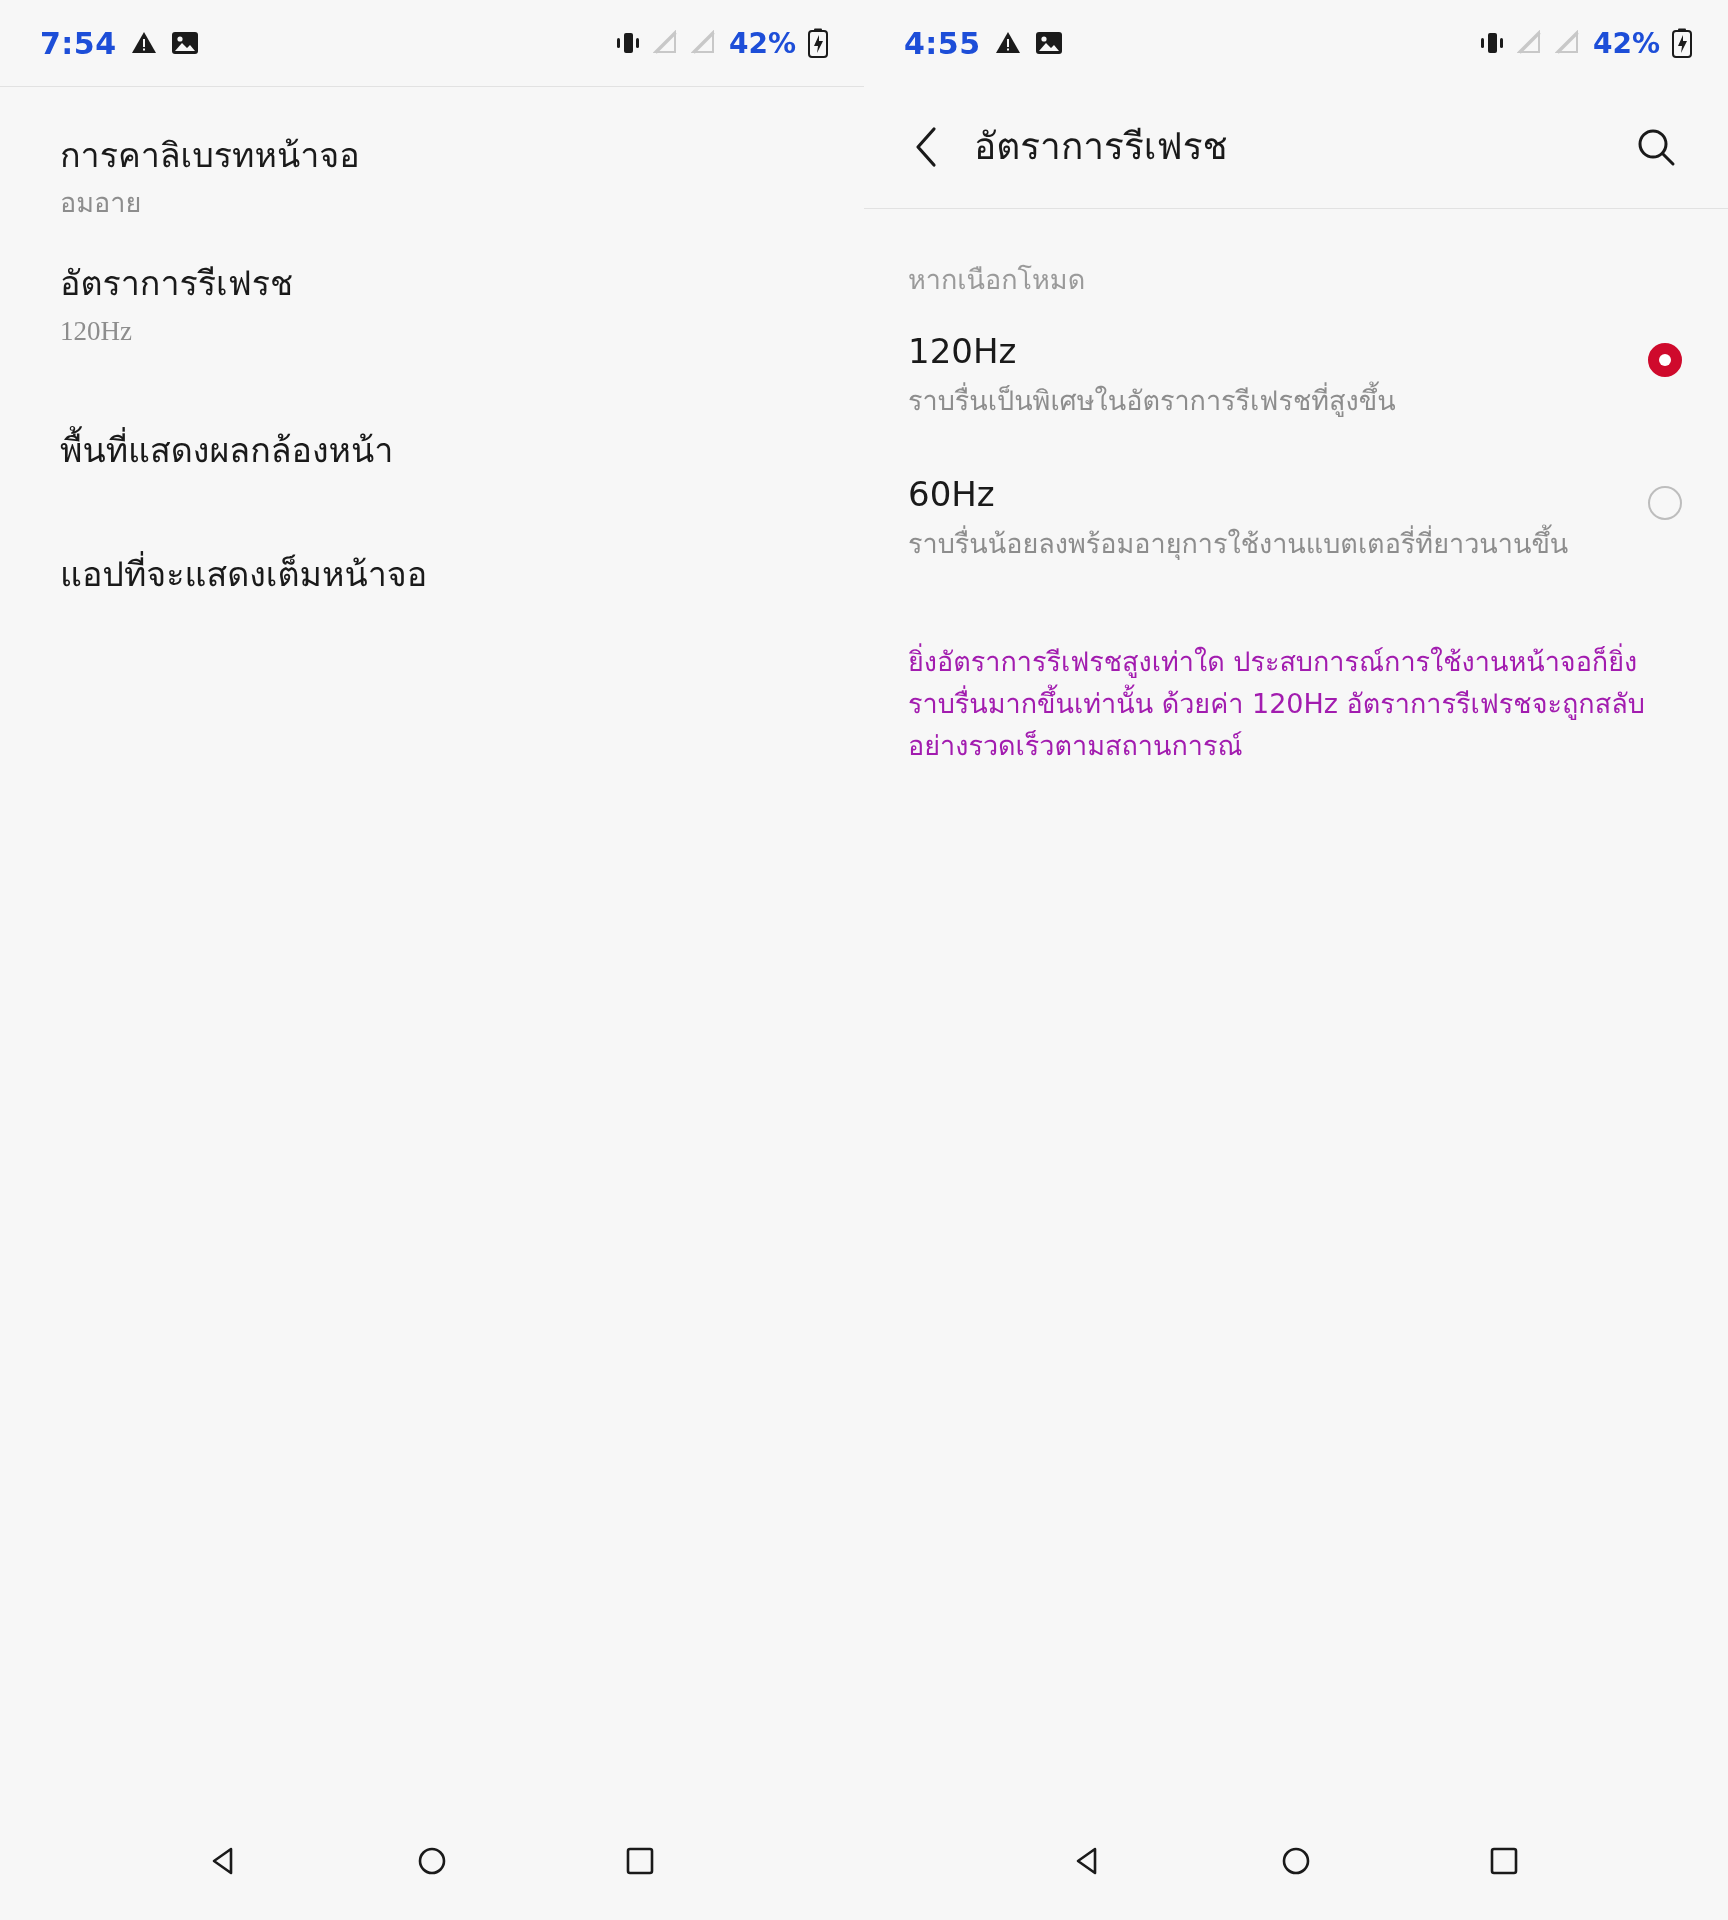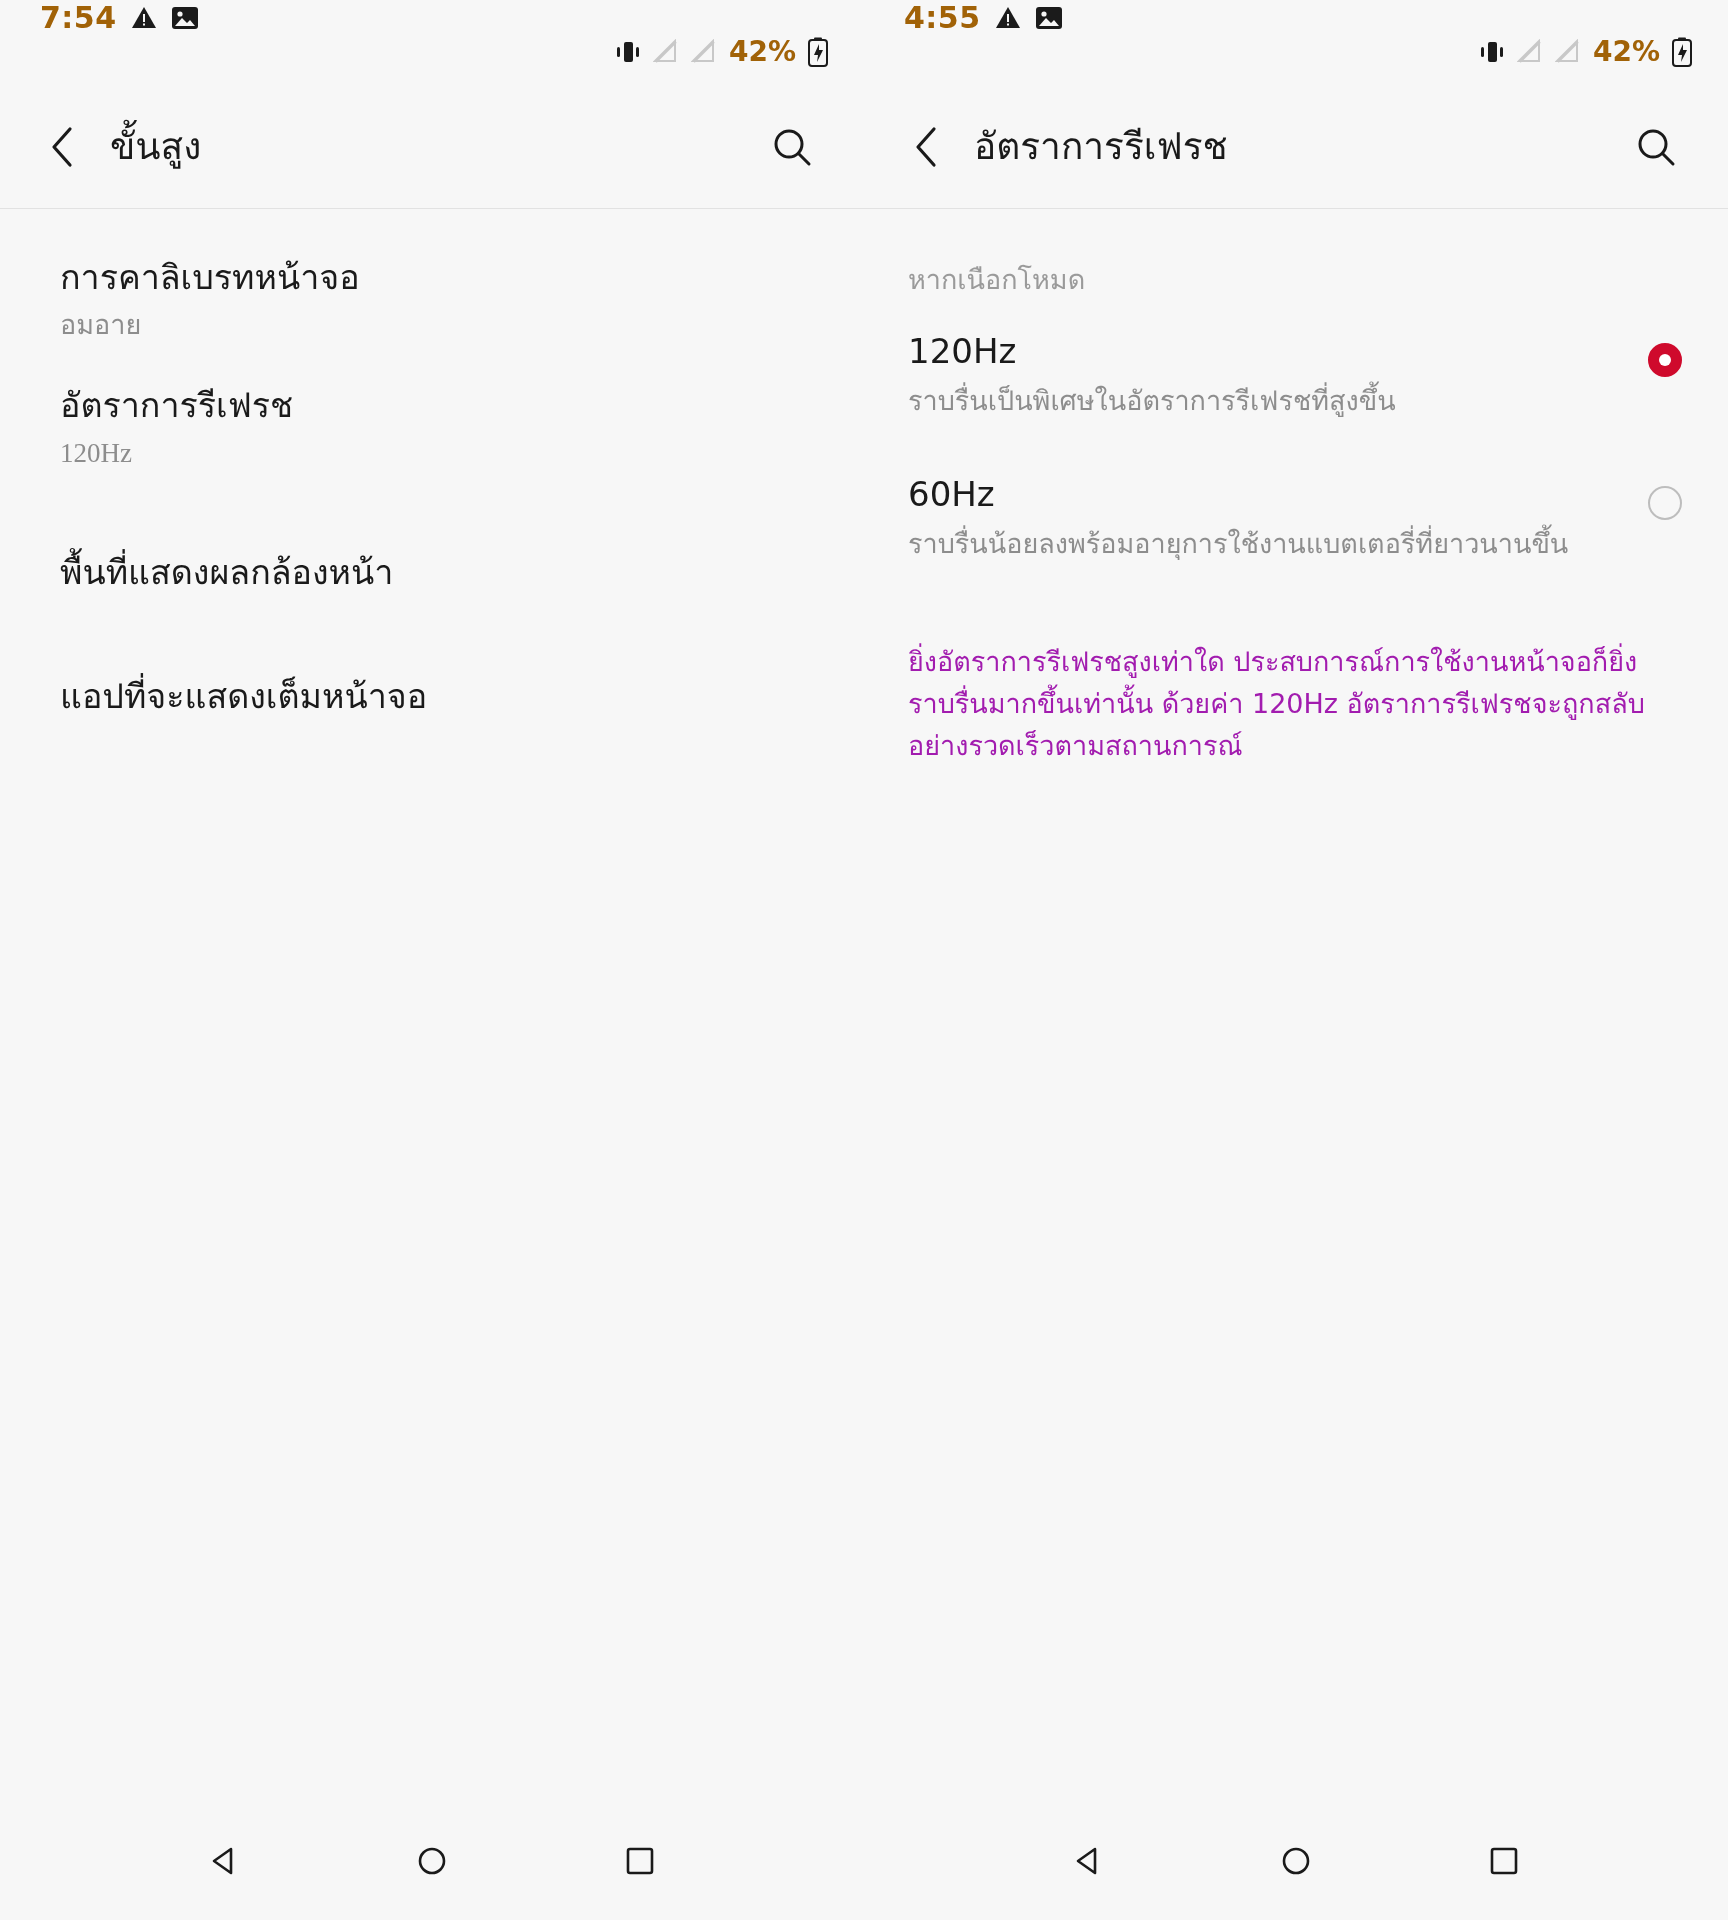--- a/index.html
+++ b/index.html
@@ -18,25 +18,25 @@
     width:864px; height:1920px;
     background:#f7f7f7;
     display:flex;
     flex-direction:column;
   }
 
   
   .statusbar {
     height:86px;
     display:flex;
+    align-items:center;
     padding:0 36px 0 40px;
     font-size:28px;
-    color:#a16207;
+    color:#1d4ed8;
     font-weight:600;
-    flex-direction:column;
   }
   .sb-left { display:flex; align-items:center; gap:14px; }
   .sb-time { font-size:30px; letter-spacing:0.5px; }
   .sb-right {
     margin-left:auto;
     display:flex; align-items:center; gap:12px;
   }
   .sb-batt-text { font-size:28px; font-weight:600; }
   .icon-warn {
     width:26px; height:24px;
@@ -217,34 +217,20 @@
         <span class="icon-batt">
           <svg width="20" height="30" viewBox="0 0 20 30">
               <rect x="1" y="3" width="18" height="26" rx="3" fill="none" stroke="#1b1b1b" stroke-width="2"></rect>
               <rect x="6" y="0.5" width="8" height="3" rx="1" fill="#1b1b1b"></rect>
               <path d="M11 7 6 18h4l-1 7 6-12h-4Z" fill="#1b1b1b"></path>
             </svg>
         </span>
       </div>
     </div>
 
-    <div class="appbar">
-      <div class="back-btn">
-        <svg width="26" height="44" viewBox="0 0 26 44">
-            <polyline points="20,4 4,22 20,40" fill="none" stroke="#1a1a1a" stroke-width="3.2" stroke-linecap="round" stroke-linejoin="round"></polyline>
-          </svg>
-      </div>
-      <div class="appbar-title">ขั้นสูง</div>
-      <div class="search-btn">
-        <svg width="44" height="44" viewBox="0 0 44 44">
-            <circle cx="19" cy="19" r="13" fill="none" stroke="#1a1a1a" stroke-width="3"></circle>
-            <line x1="28.5" y1="28.5" x2="39" y2="39" stroke="#1a1a1a" stroke-width="3" stroke-linecap="round"></line>
-          </svg>
-      </div>
-    </div>
     <div class="divider-line"></div>
 
     <div class="content">
 
       <div class="setting-row">
         <div class="setting-title">การคาลิเบรทหน้าจอ</div>
         <div class="setting-sub">อมอาย</div>
       </div>
 
       <div class="setting-row">

